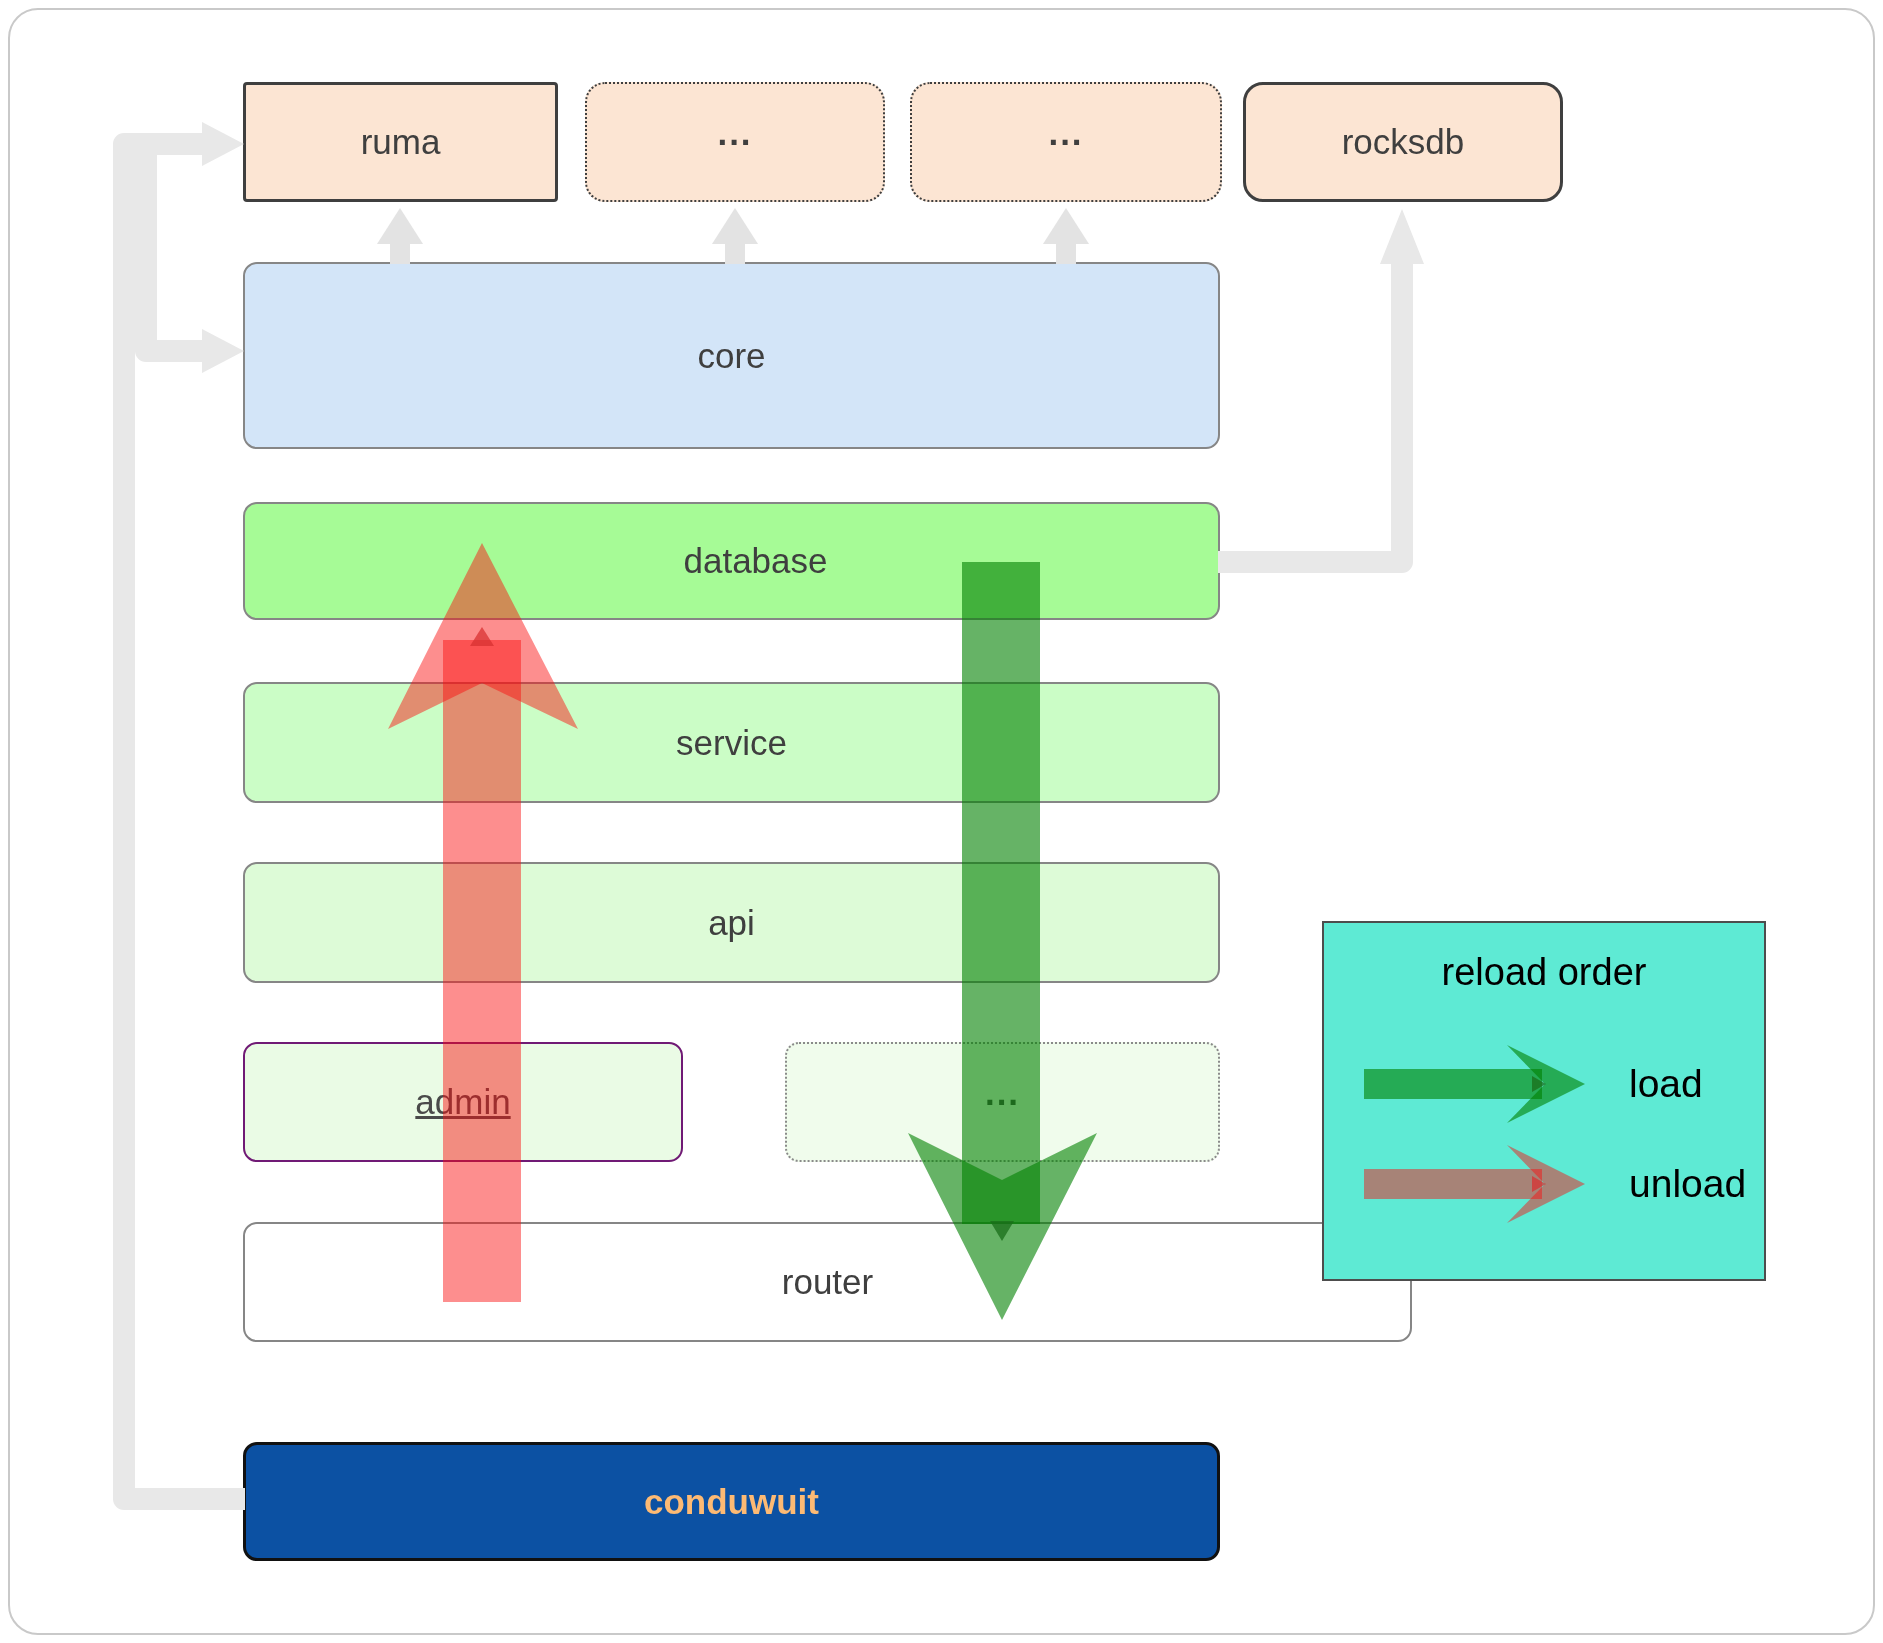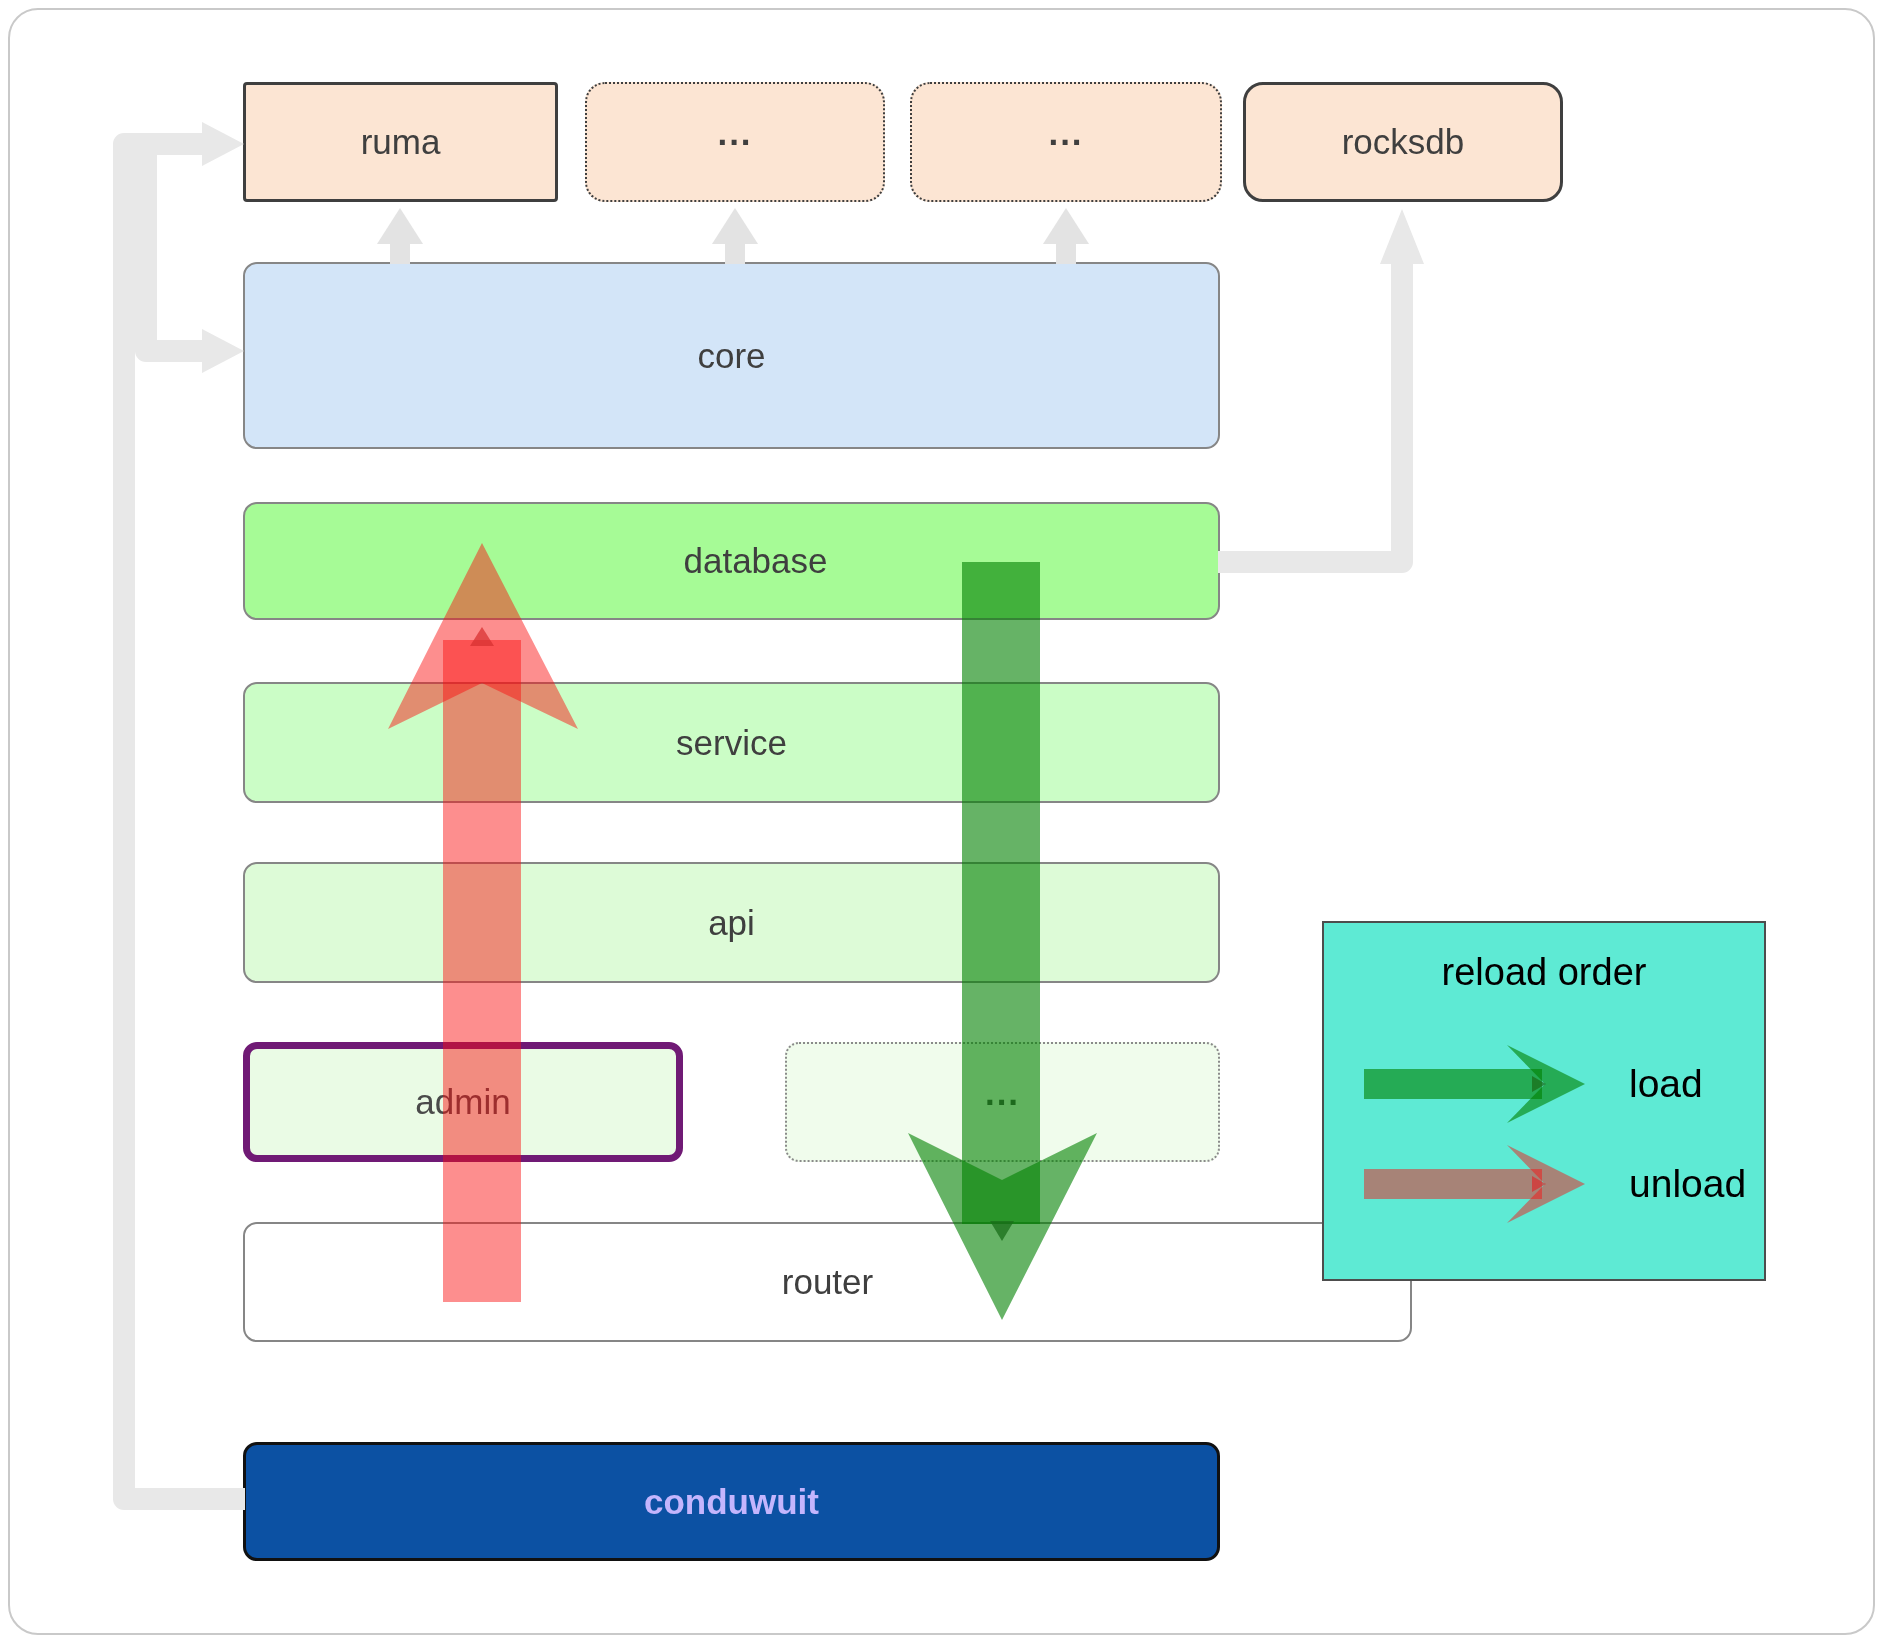--- a/index.html
+++ b/index.html
@@ -12,25 +12,25 @@
   .lbl{white-space:nowrap;}
   .dots .lbl{transform:translateY(-9px);font-weight:700;letter-spacing:2px;}
   .n-ruma{left:243px;top:82px;width:315px;height:120px;background:#fce5d3;border:3px solid #3f3f3f;border-radius:4px;}
   .n-dots1{left:585px;top:82px;width:300px;height:120px;background:#fce5d3;border:2px dotted #3f3f3f;border-radius:20px;}
   .n-dots2{left:910px;top:82px;width:312px;height:120px;background:#fce5d3;border:2px dotted #3f3f3f;border-radius:20px;}
   .n-rocksdb{left:1243px;top:82px;width:320px;height:120px;background:#fce5d3;border:3px solid #3f3f3f;border-radius:20px;}
   .n-core{left:243px;top:262px;width:977px;height:187px;background:#d3e5f8;border:2px solid #868686;border-radius:14px;}
   .n-database{left:243px;top:502px;width:977px;height:118px;background:#a6fb96;border:2px solid #868686;border-radius:14px;padding-left:48px;}
   .n-service{left:243px;top:682px;width:977px;height:121px;background:#cbfdc6;border:2px solid #868686;border-radius:14px;}
   .n-api{left:243px;top:862px;width:977px;height:121px;background:#ddfbd7;border:2px solid #868686;border-radius:14px;}
-  .n-admin{left:243px;top:1042px;width:440px;height:120px;background:#eafbe5;border:7px solid #701a75;border-radius:14px;color:#4a4a4a;}
+  .n-admin{left:243px;top:1042px;width:440px;height:120px;background:#eafbe5;border:2px solid #701a75;border-radius:14px;color:#4a4a4a;text-decoration:underline;}
   .n-dots3{left:785px;top:1042px;width:435px;height:120px;background:#f0fcec;border:2px dotted #8a8a8a;border-radius:14px;color:#4a4a4a;}
   .n-router{left:243px;top:1222px;width:1169px;height:120px;background:#ffffff;border:2px solid #868686;border-radius:14px;}
   .n-conduwuit{left:243px;top:1442px;width:977px;height:119px;background:#0c51a3;border:3px solid #111;border-radius:14px;
-    color:#c4b5fd;font-weight:700;}
+    color:#fdba74;font-weight:700;}
   .overlay{position:absolute;left:0;top:0;width:1883px;height:1643px;pointer-events:none;}
   .conn{fill:none;stroke:#e8e8e8;stroke-width:22;stroke-linejoin:round;stroke-linecap:butt;}
   .connfill{fill:#e8e8e8;}
   .conn2{stroke:#e3e3e3;stroke-width:20;}
   .conn2fill{fill:#e3e3e3;}
   .red{fill:rgba(250,15,15,0.47);}
   .green{fill:rgba(0,128,0,0.60);}
   .redmark{fill:rgba(216,50,50,0.75);}
   .greenmark{fill:rgba(25,110,25,0.75);}
   .legend{position:absolute;left:1322px;top:921px;width:444px;height:360px;box-sizing:border-box;

